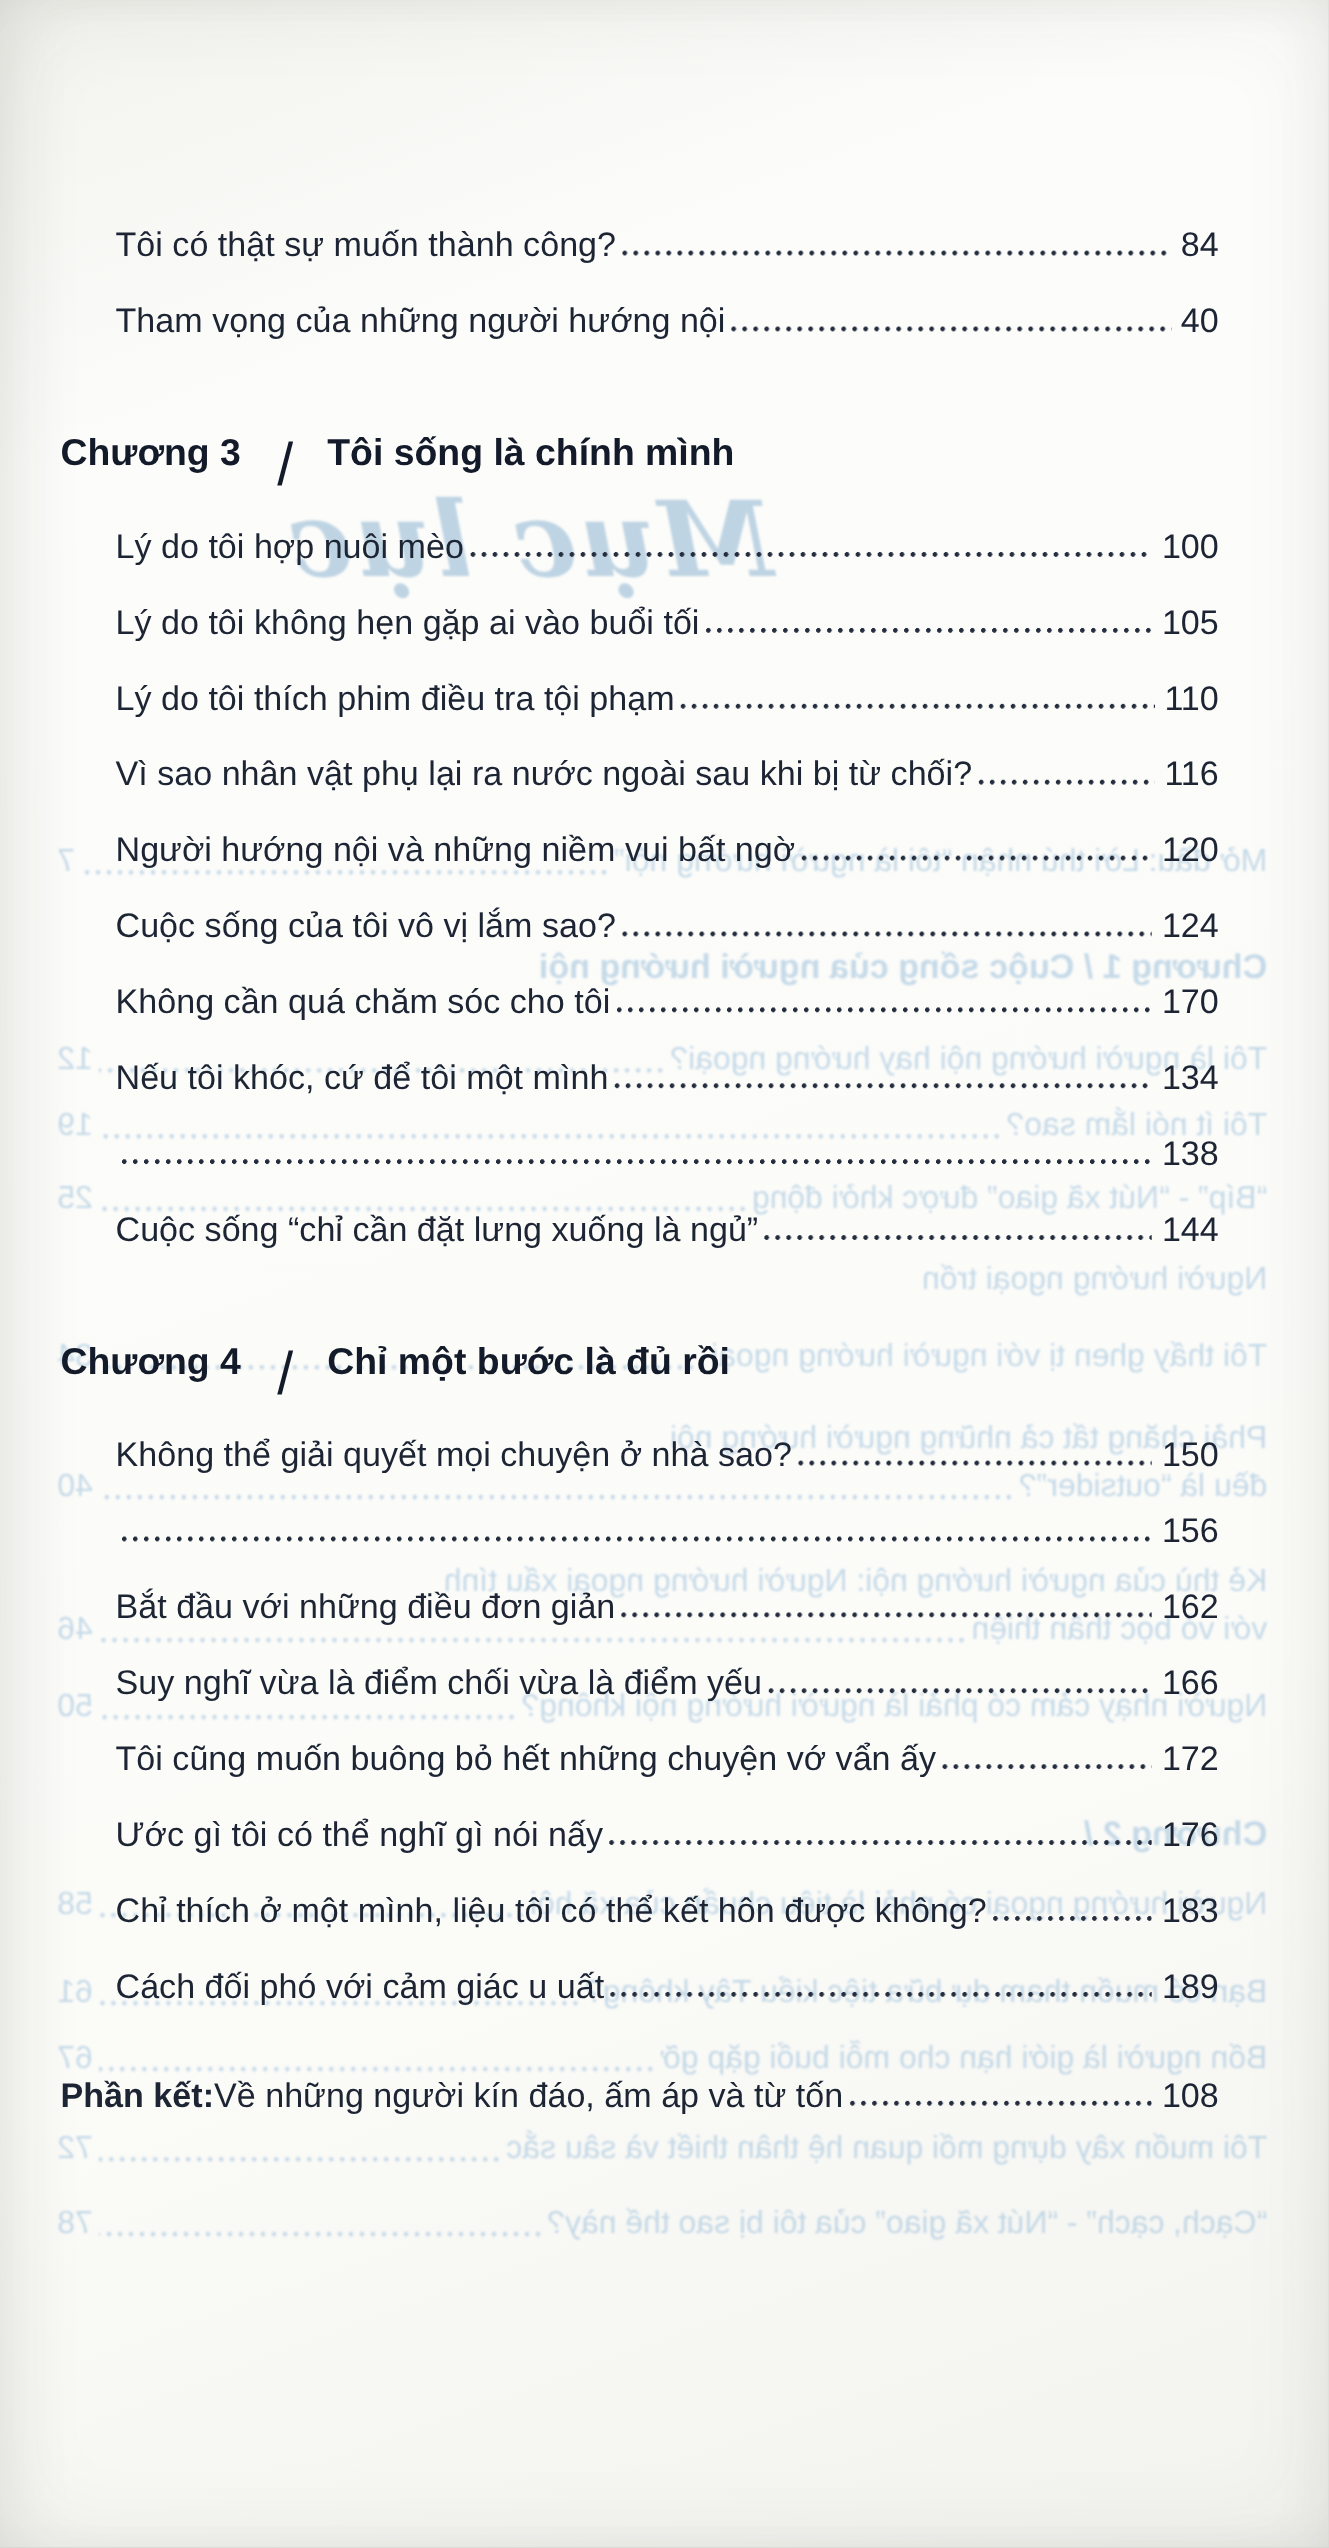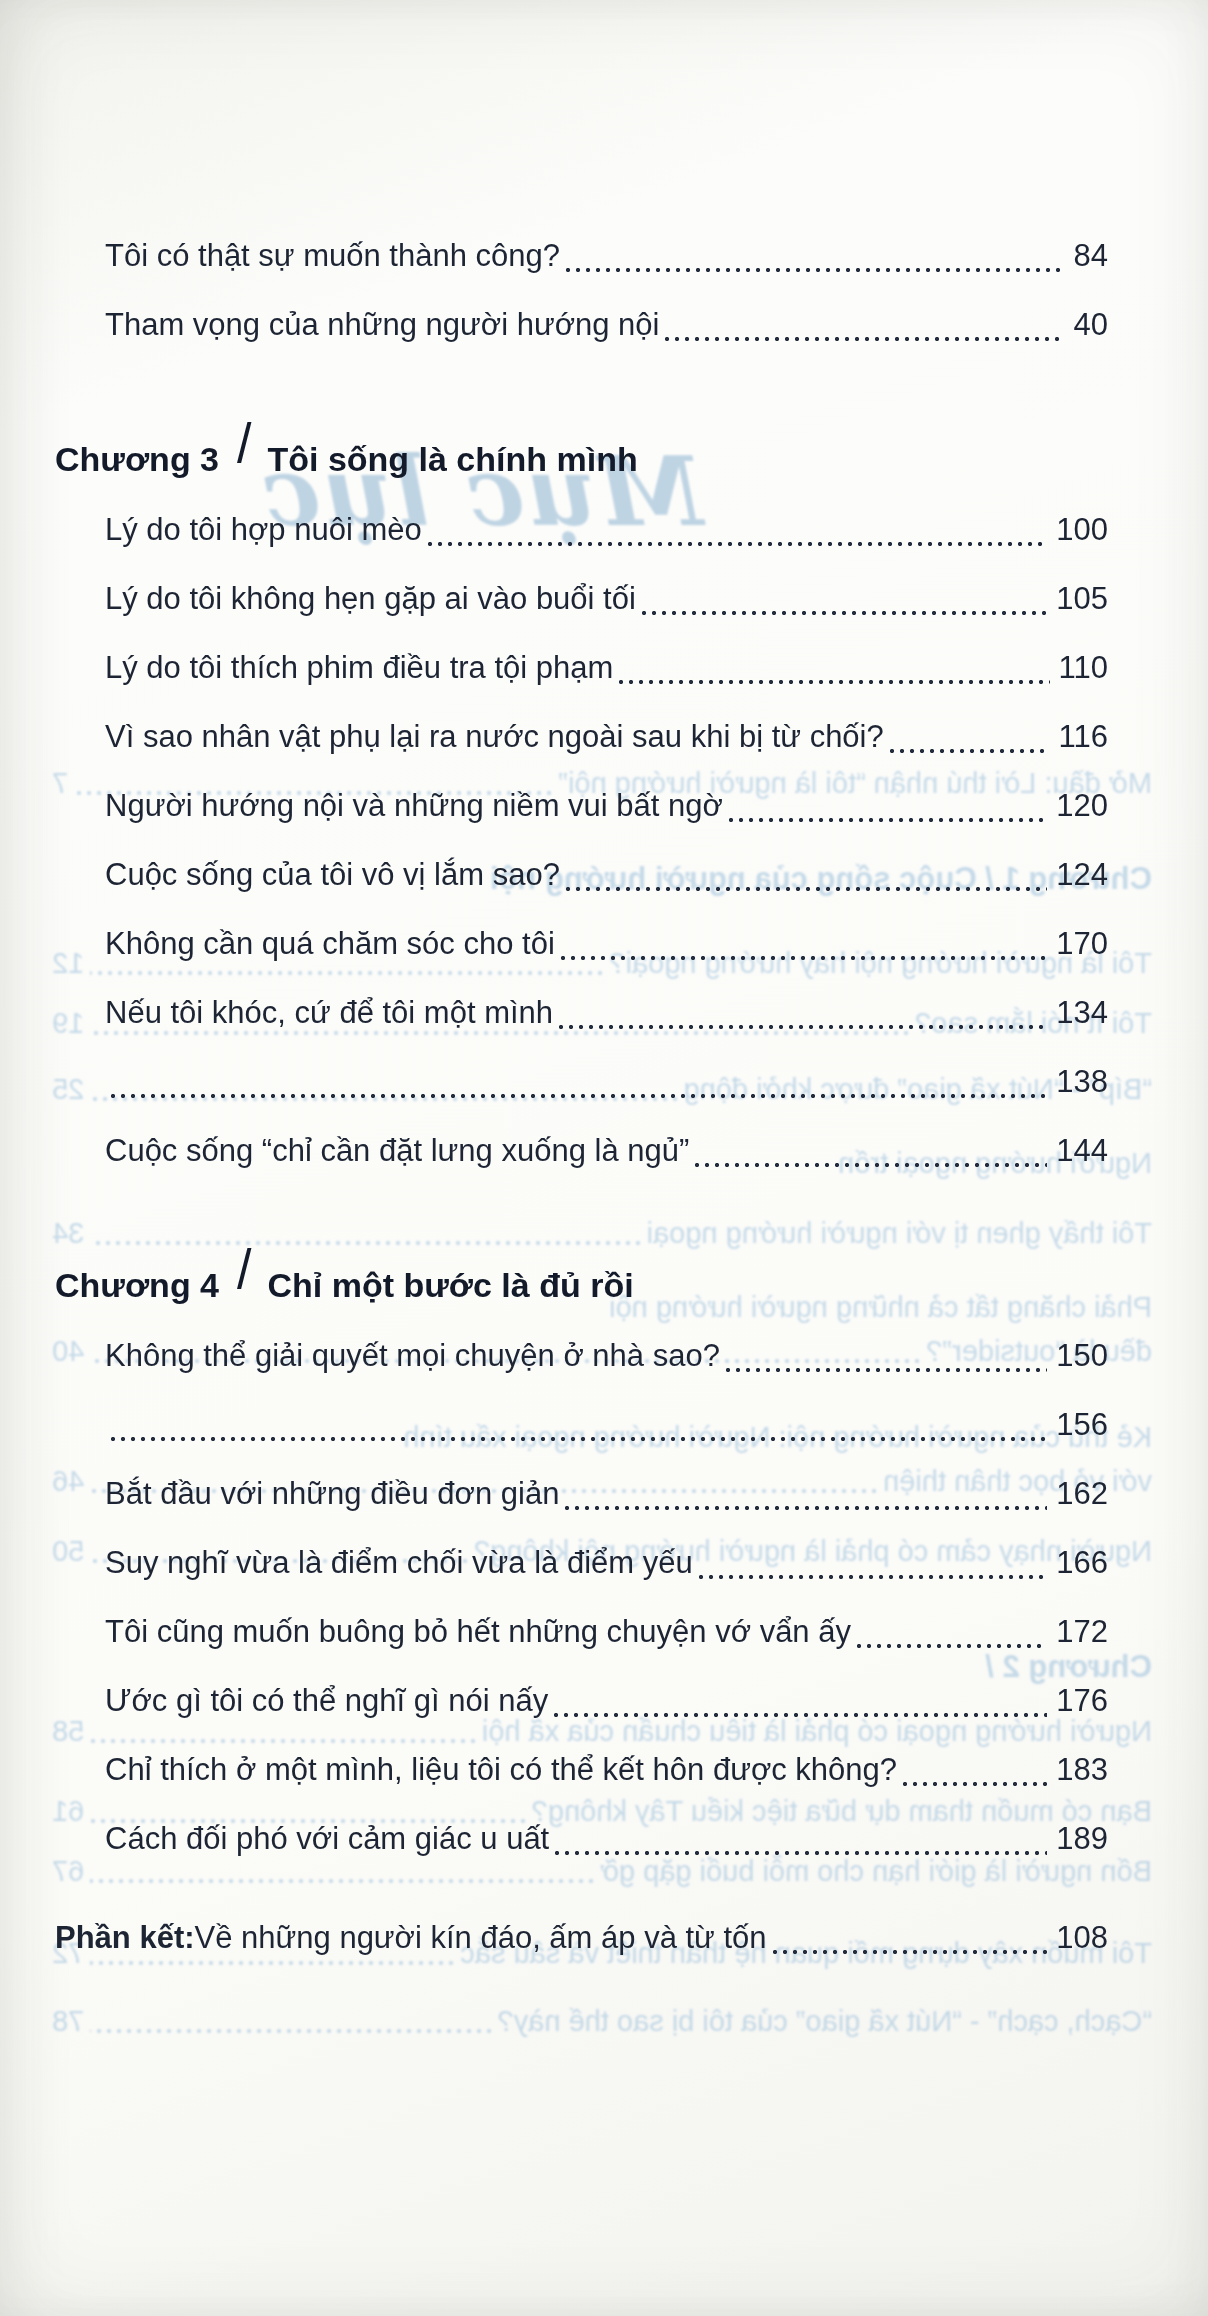--- a/index.html
+++ b/index.html
@@ -40,32 +40,32 @@
     font-family:"DejaVu Serif", serif; font-style:italic; font-weight:bold;
     font-size:95px; letter-spacing:2px; color:#8db4d2;
   }
 
   
   .content {
     position:absolute; inset:0;
     padding:205px 100px 0 105px;
     color:#1d2534;
   }
-  .row { display:flex; align-items:flex-end; height:69px; font-size:31px; }
+  .row { display:flex; align-items:flex-start; height:69px; font-size:31px; }
   .t  { white-space:nowrap; }
   .leader {
     flex:1; height:7px; margin:0 5px; margin-top:22px;
     background-image: radial-gradient(circle at 3px 3px, #242d3e 1.9px, transparent 2.3px);
     background-size:10px 7px; background-repeat:repeat-x;
   }
   .p { white-space:nowrap; padding-left:4px; }
 
   .chapter {
     height:86px; margin-top:50px; margin-left:-50px;
-    font-weight:bold; font-size:34px; color:#131a29;
+    font-weight:bold; font-size:34px; color:#131a29;gap:15px;
   }
   .ch-sep { font-size:52px; font-weight:normal; margin:0 16px 6px 18px; transform:scaleY(1.05); }
 
   .epilogue { margin-top:30px; margin-left:-50px; }
   .ep-label { font-weight:bold; margin-right:0; white-space:nowrap; }
 </style>
 </head>
 <body>
 
 <div class="page">

